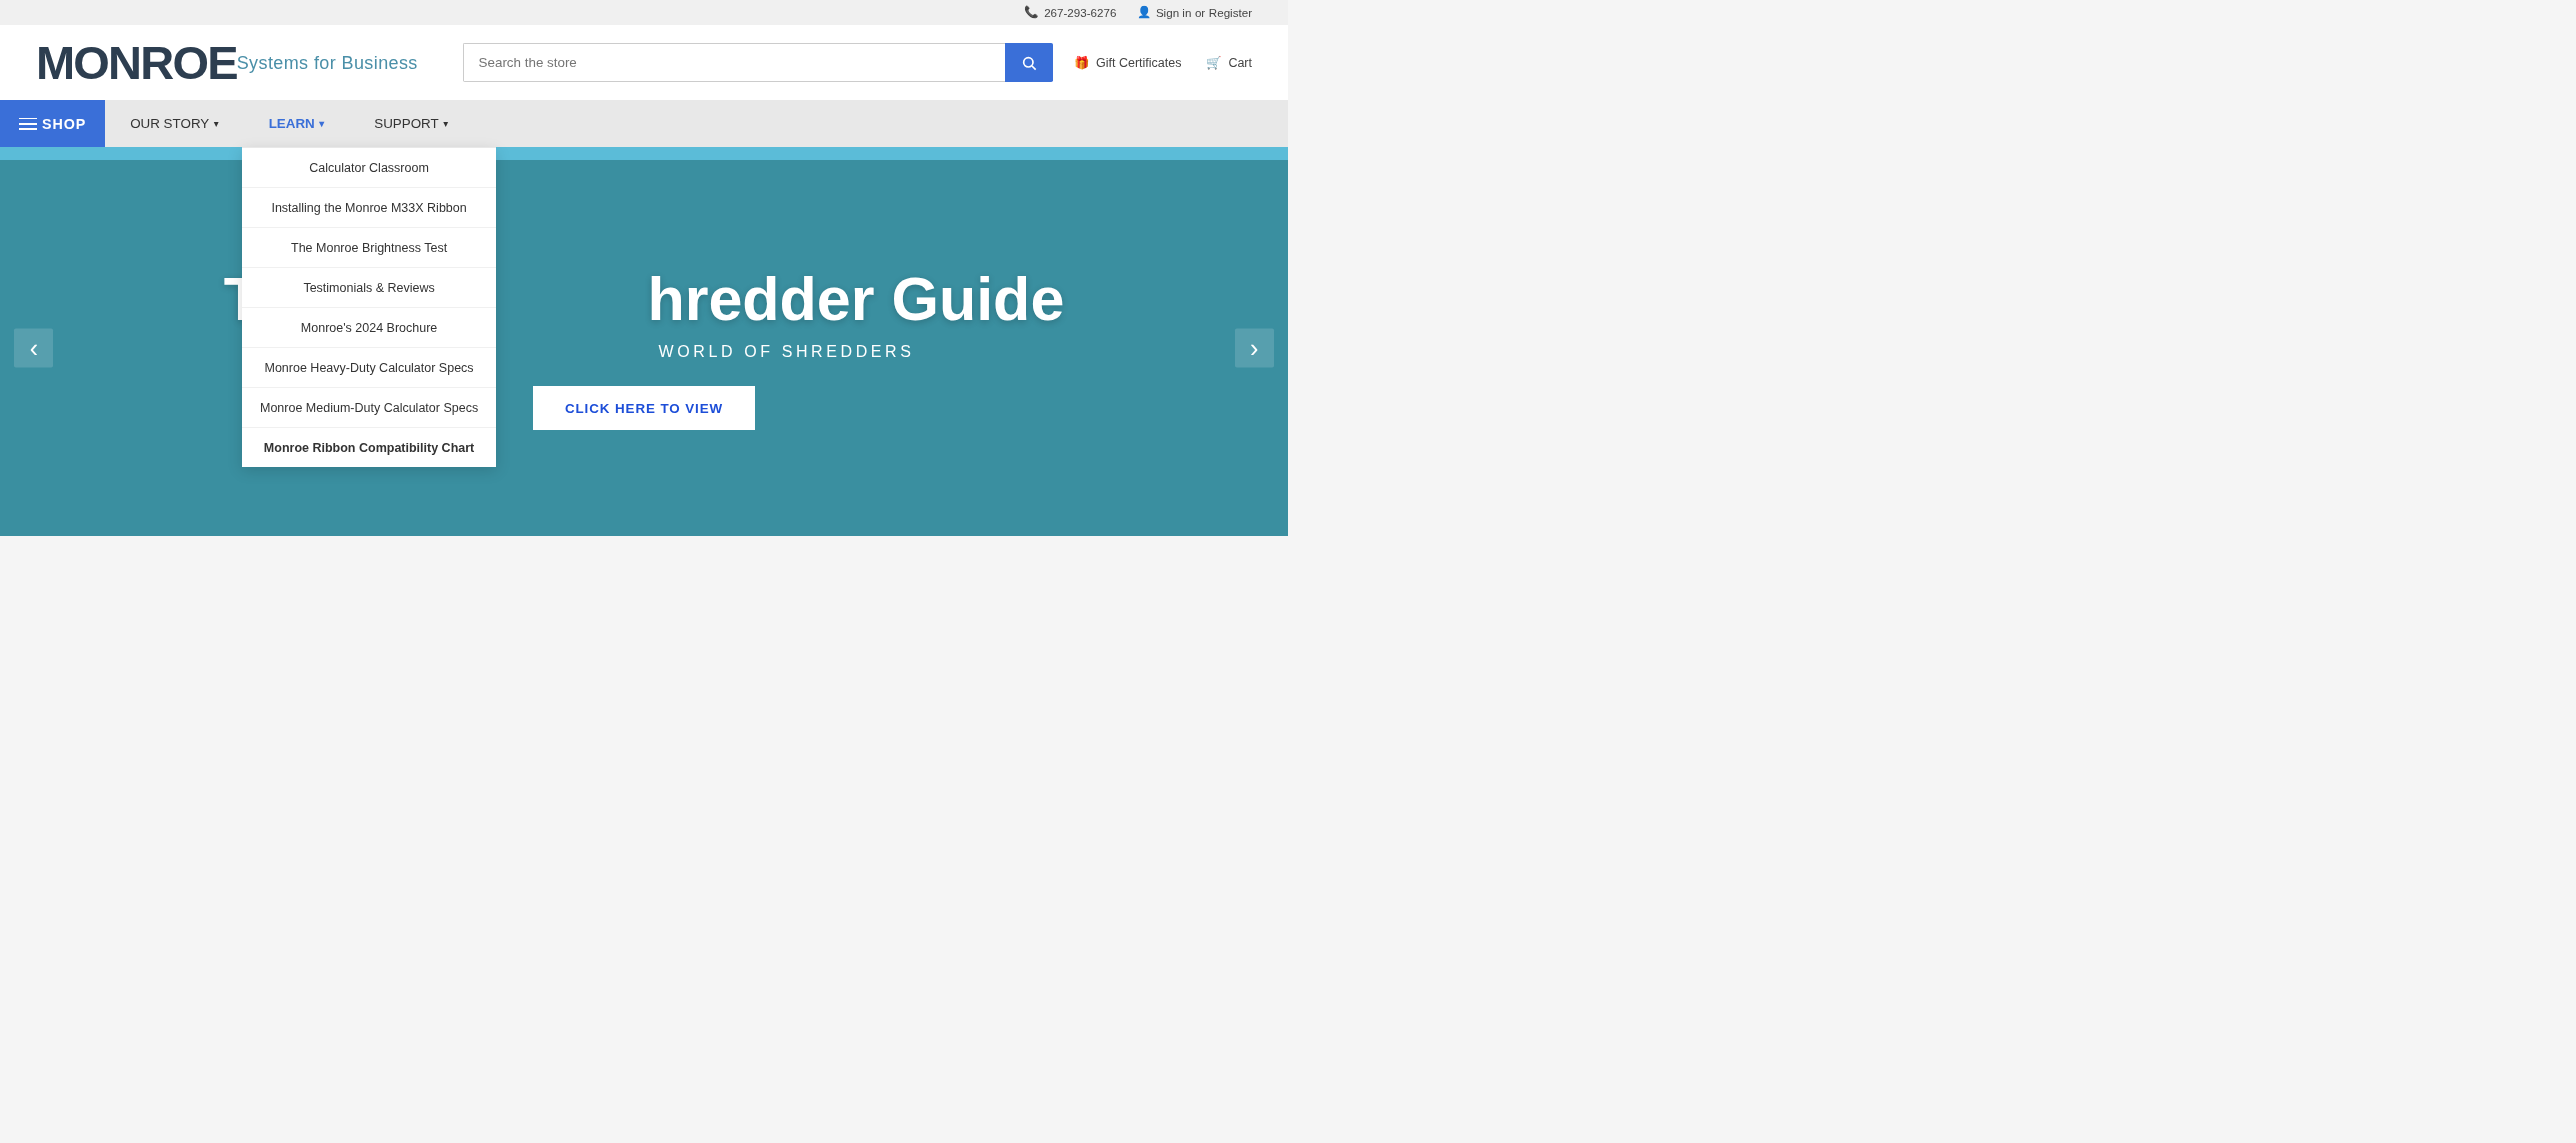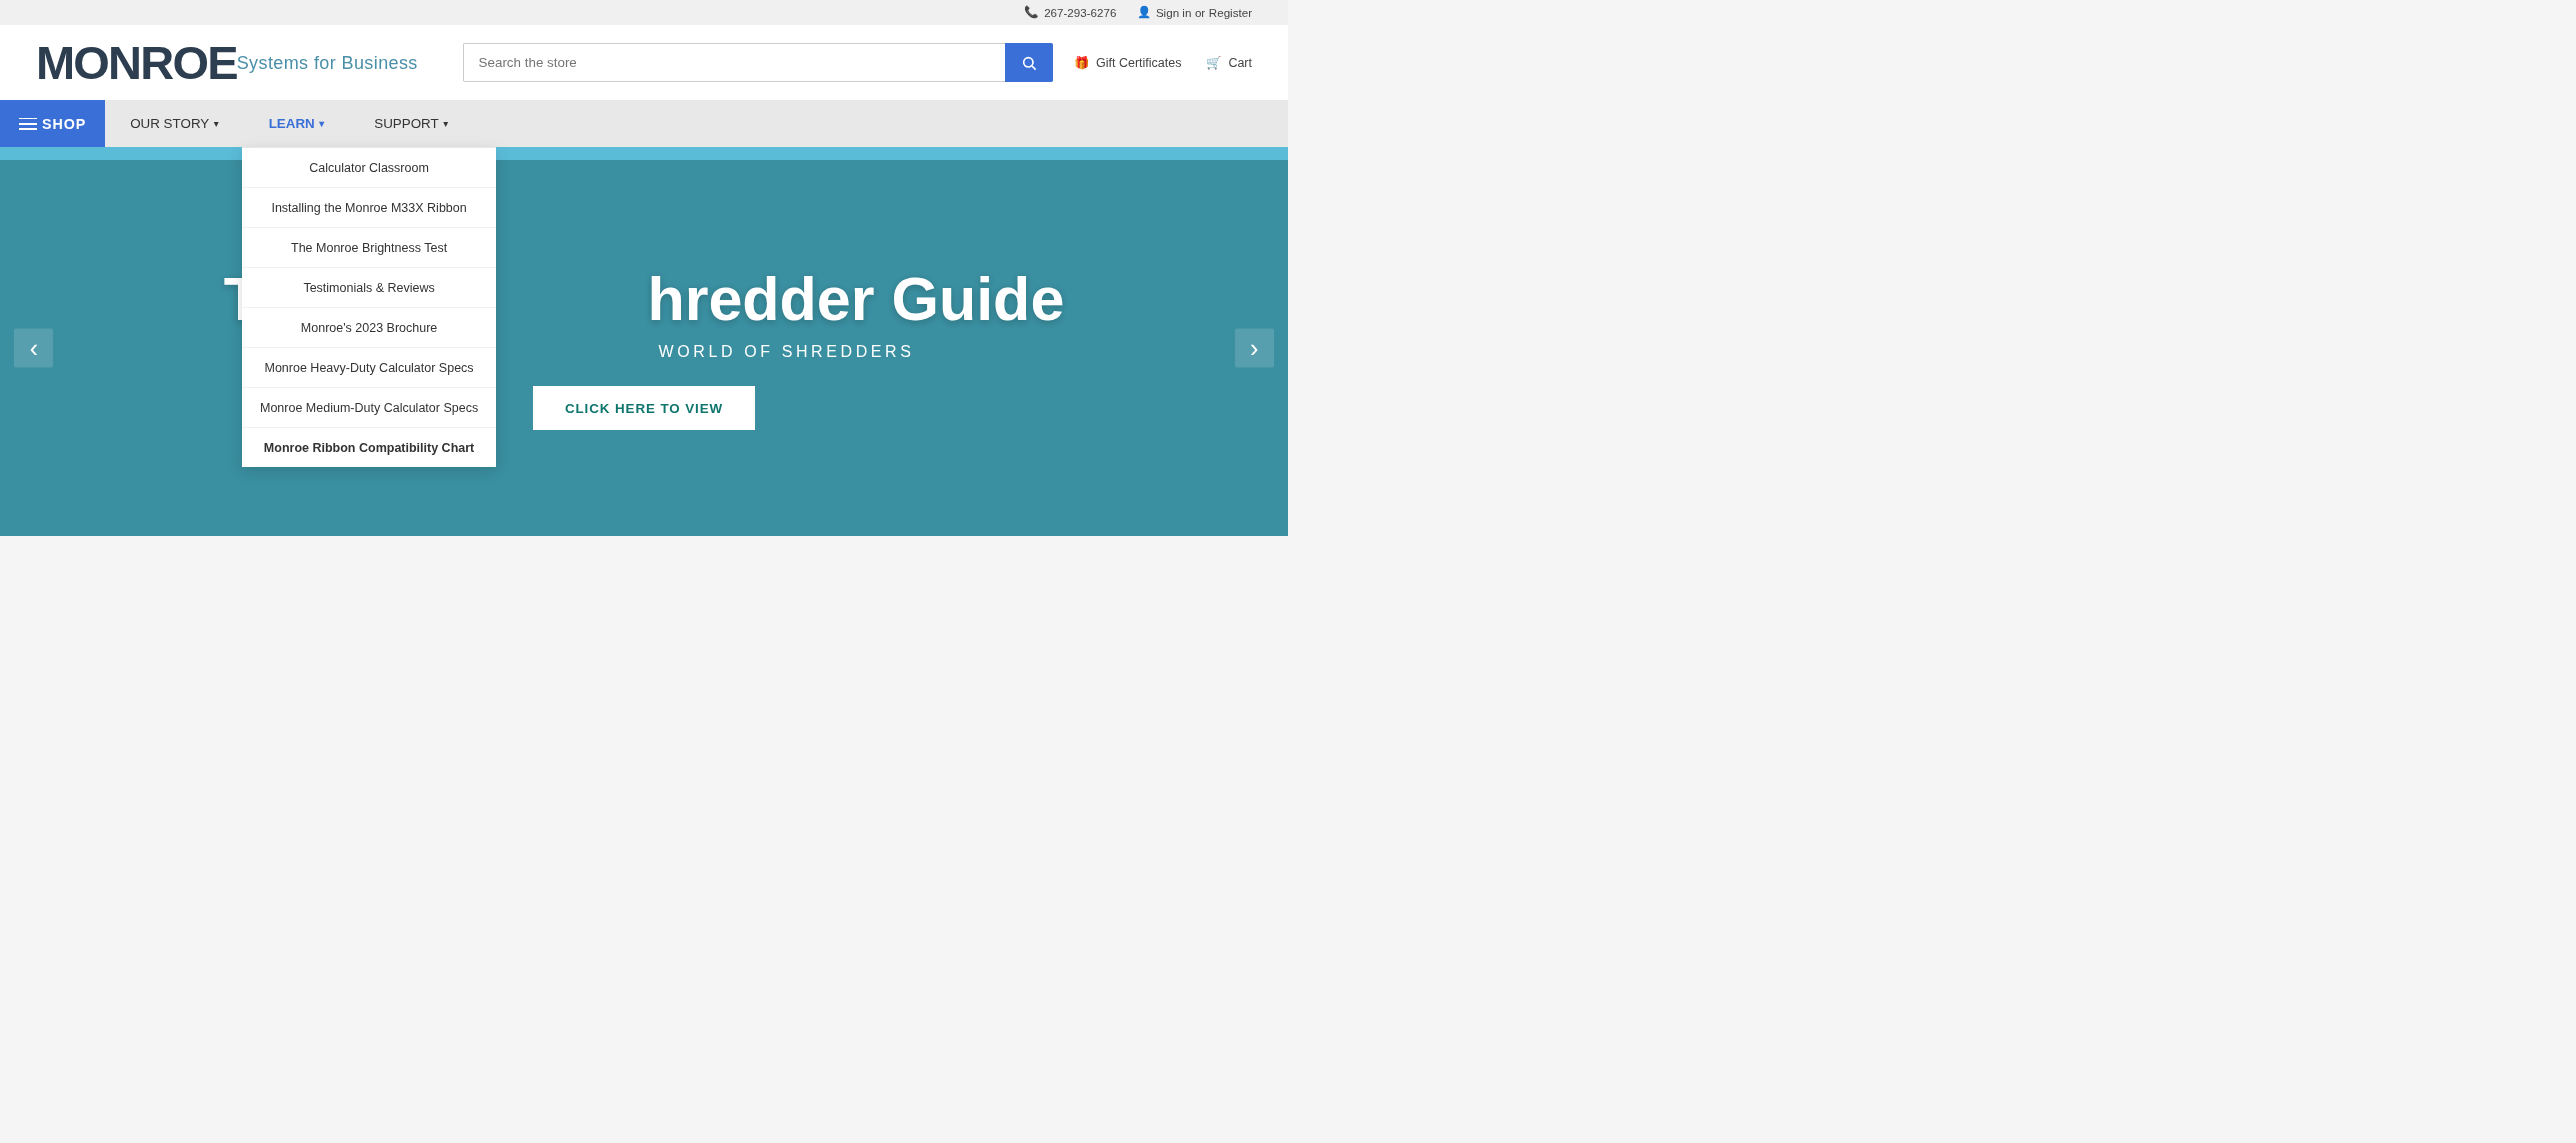--- a/index.html
+++ b/index.html
@@ -134,21 +134,21 @@
     .arrow-btn {
       background: rgba(255,255,255,0.15);
       border: none; color: white; font-size: 25px;
       width: 39px; height: 39px; cursor: pointer; pointer-events: all;
       display: flex; align-items: center; justify-content: center;
       border-radius: 1.8px;
     }
 
     
     .hero-cta {
-      background: white; color: #0f766e; border: none;
+      background: white; color: #1d4ed8; border: none;
       padding: 14.3px 32px; font-size: 13.4px; font-weight: 600;
       cursor: pointer; margin-top: 25px; letter-spacing: 0.9px;
     }
 
     
     .dropdown-overlay {
       position: absolute;
       top: 47px;
       left: 242px;
       background: white;
@@ -239,21 +239,21 @@
   <div class="nav-item">
     <span>SUPPORT</span>
     <span class="chevron">▾</span>
   </div>
 
   <div class="dropdown-overlay" id="learn-dropdown">
   <div class="dropdown-item">Calculator Classroom</div>
       <div class="dropdown-item">Installing the Monroe M33X Ribbon</div>
       <div class="dropdown-item">The Monroe Brightness Test</div>
       <div class="dropdown-item">Testimonials &amp; Reviews</div>
-      <div class="dropdown-item">Monroe's 2023 Brochure</div>
+      <div class="dropdown-item">Monroe's 2024 Brochure</div>
       <div class="dropdown-item">Monroe Heavy-Duty Calculator Specs</div>
       <div class="dropdown-item">Monroe Medium-Duty Calculator Specs</div>
       <div class="dropdown-item">Monroe Ribbon Compatibility Chart</div>
     </div>
 </div>
 
 <div class="blue-bar"></div>
 
 <div class="hero">
   <div class="hero-content">

